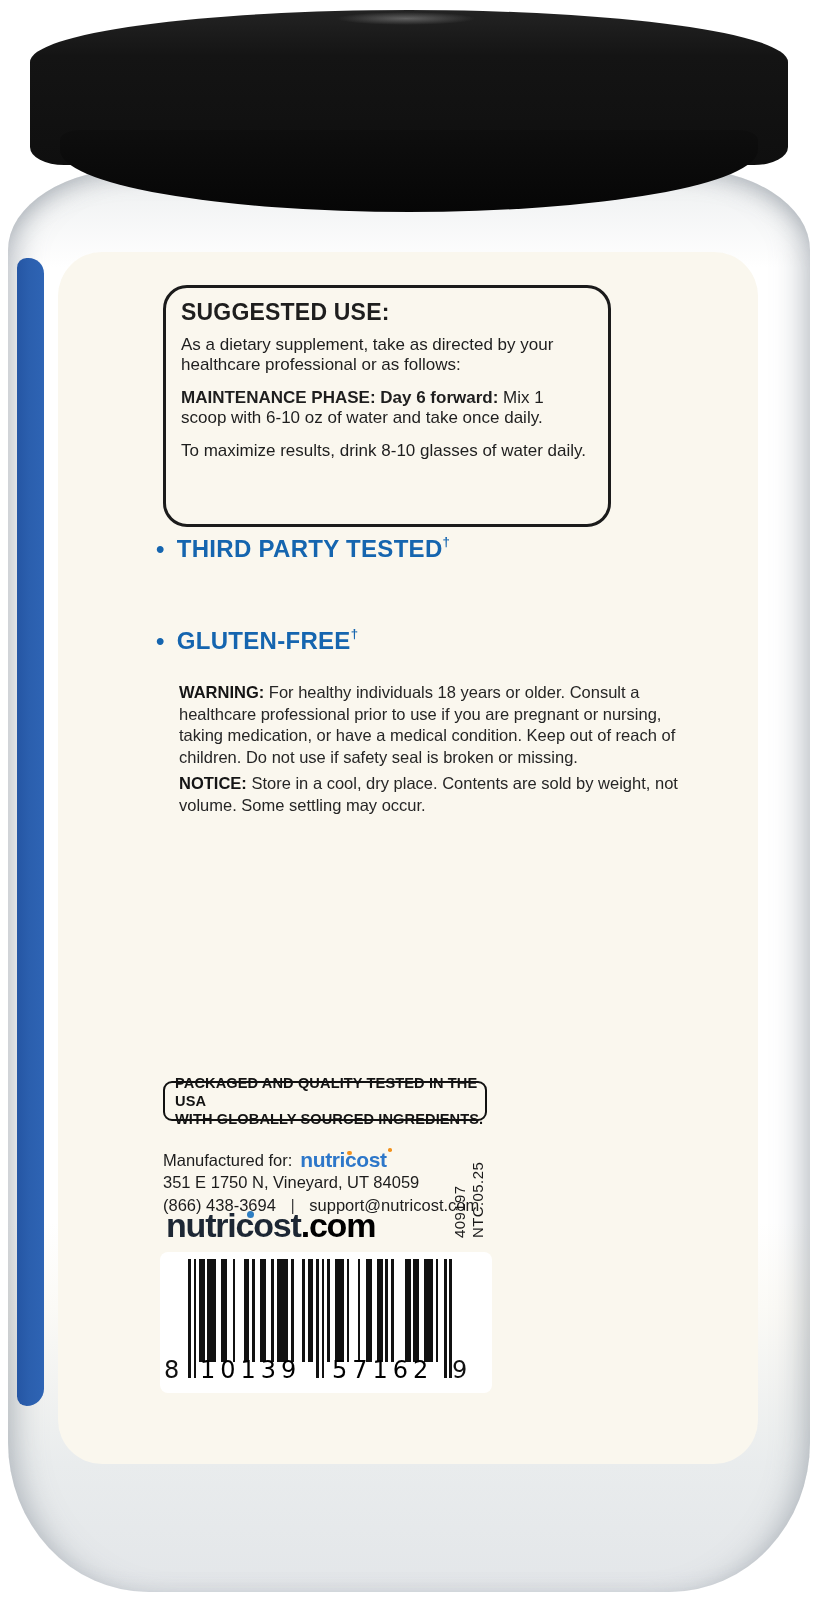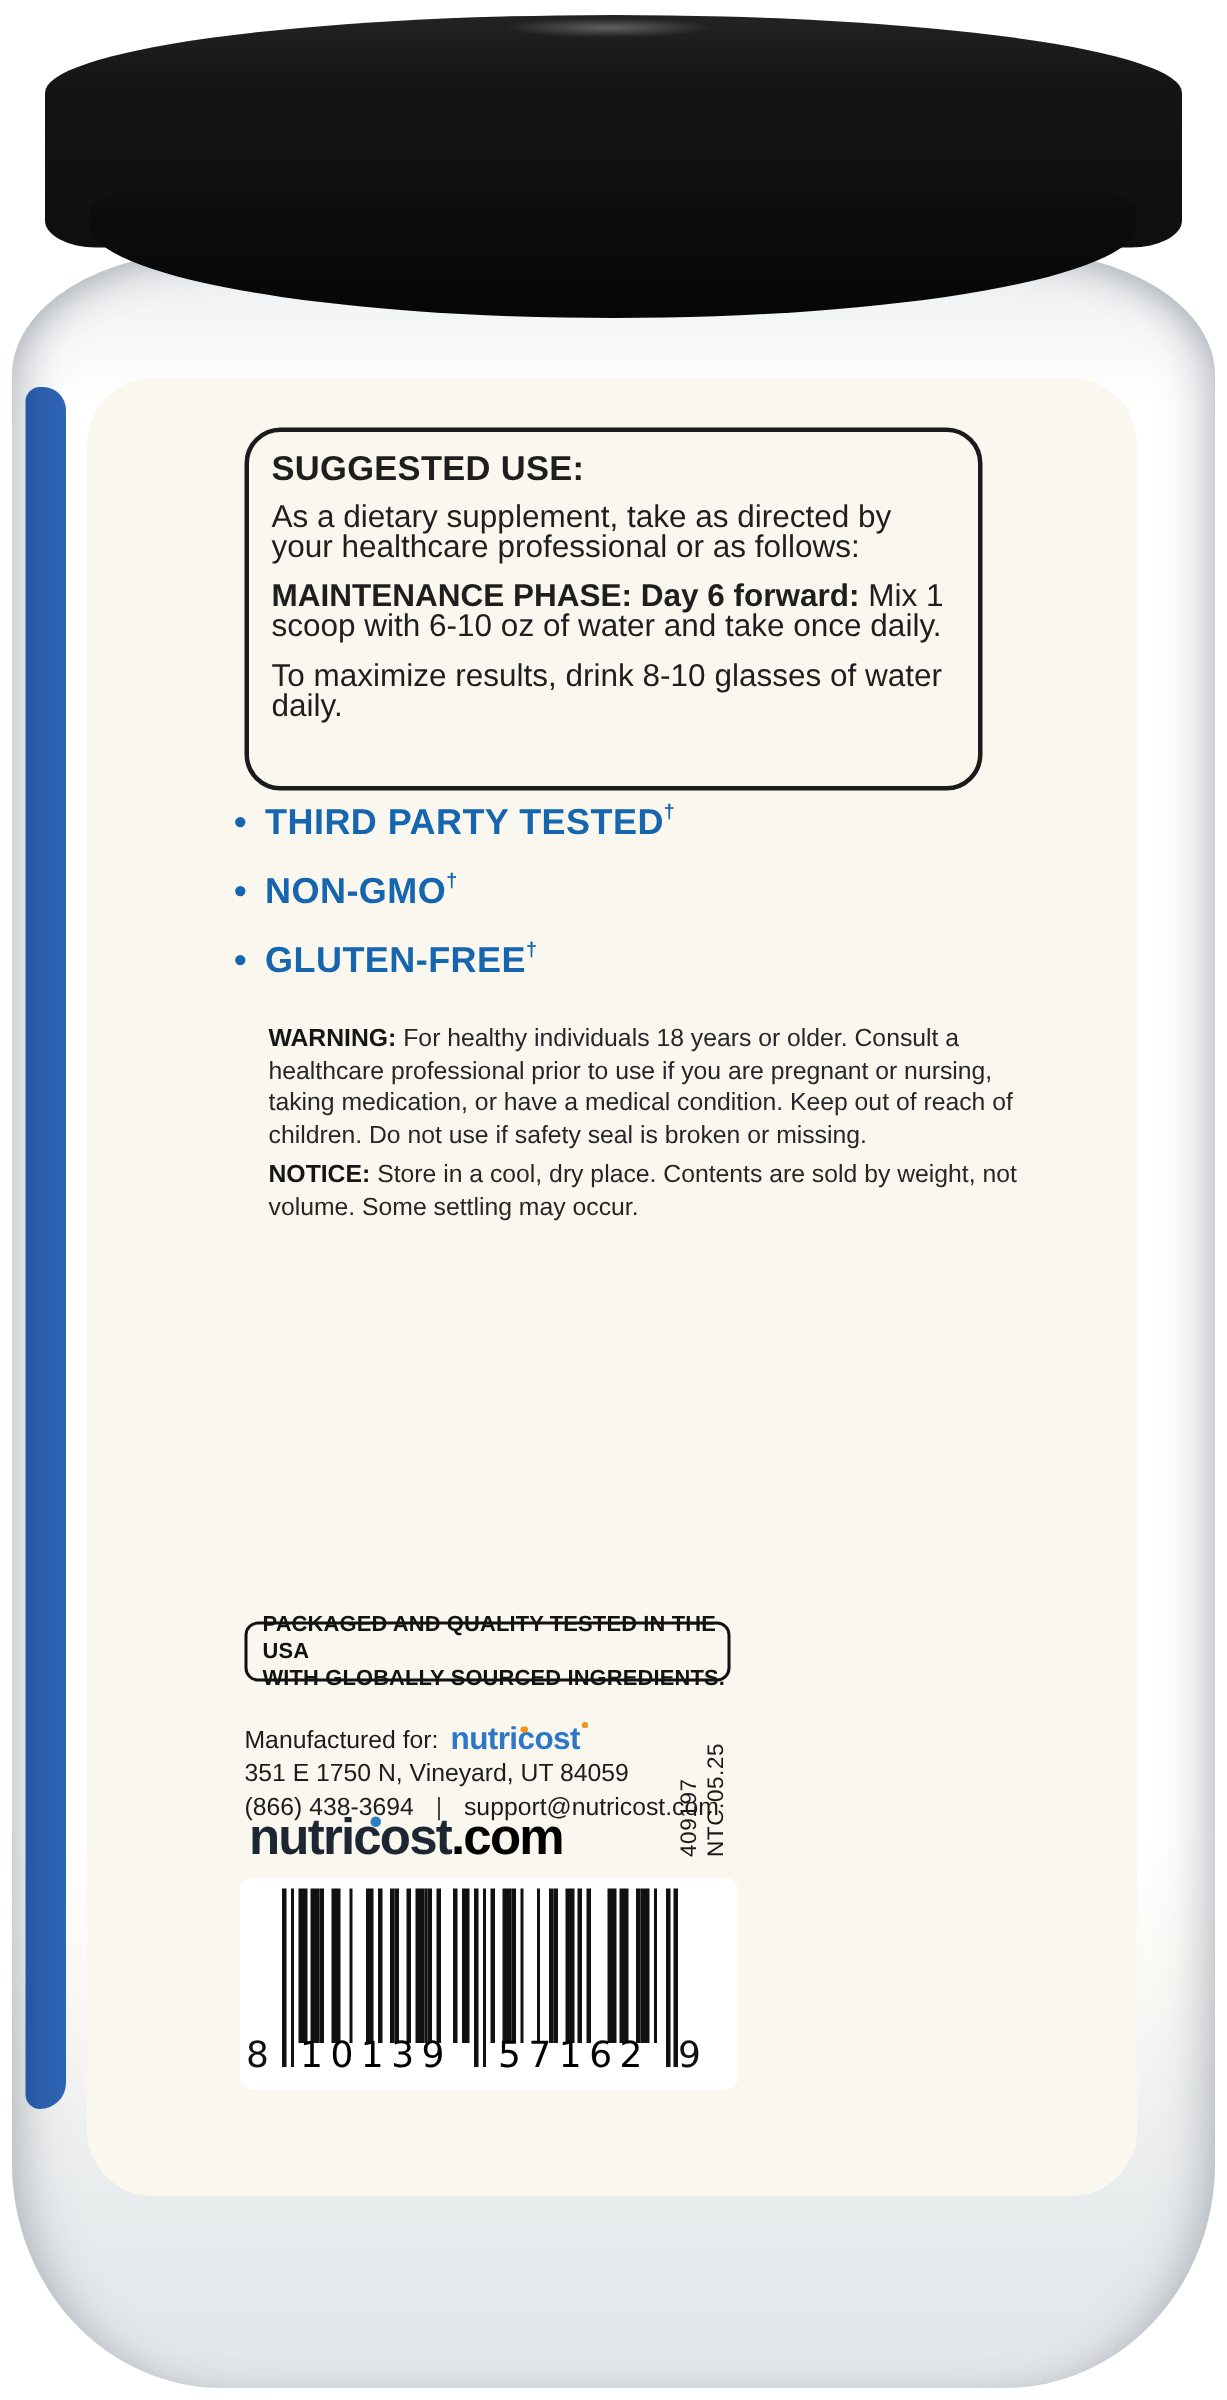--- a/index.html
+++ b/index.html
@@ -35,26 +35,26 @@
     background:#faf7ee; border-radius:44px;
   }
   .blue-stripe {
     position:absolute; left:17px; top:258px; width:27px; height:1148px;
     background:linear-gradient(to right,#2556a4 0%,#2b5fae 45%,#2e64b4 100%);
     border-radius:10px 16px 18px 10px;
   }
 
   
   .sug-box {
-    position:absolute; left:163px; top:285px; width:492px; height:242px;
+    position:absolute; left:163px; top:285px; width:448px; height:242px;
     border:3px solid #1b1b1b; border-radius:24px; background:#faf7ee;
     padding:11px 15px 0 15px; color:#1e1e1e;
   }
   .sug-title { font-size:23px; font-weight:800; letter-spacing:.2px; margin-bottom:9px; }
-  .sug-p { font-size:21px; line-height:19.5px; margin-bottom:14px; }
+  .sug-p { font-size:17px; line-height:19.5px; margin-bottom:14px; }
   .sug-p b { font-weight:800; }
   .sug-footer { }
 
   
   .claim {
     position:absolute; left:156px; width:520px; height:40px;
     color:#1565af; font-size:24px; font-weight:800; letter-spacing:.3px;
     white-space:nowrap;
   }
   .claim .dot { margin-right:12px; }
@@ -139,23 +139,20 @@
   <div class="sug-box">
     <div class="sug-title">SUGGESTED USE:</div>
     <p class="sug-p">As a dietary supplement, take as directed by your healthcare professional or as follows:</p>
     <p class="sug-p"><b>MAINTENANCE PHASE: Day 6 forward:</b><span> Mix 1 scoop with 6-10 oz of water and take once daily.</span></p>
     <p class="sug-p sug-footer">To maximize results, drink 8-10 glasses of water daily.</p>
   </div>
 
   <div class="claim" style="top:535px;">
     <span class="dot">•</span><span>THIRD PARTY TESTED</span><sup>†</sup>
   </div>
-  <div class="claim" style="top:581px;">
-    <span class="dot">•</span><span>NON-GMO</span><sup>†</sup>
-  </div>
   <div class="claim" style="top:627px;">
     <span class="dot">•</span><span>GLUTEN-FREE</span><sup>†</sup>
   </div>
 
   <p class="fine" style="top:682px;"><b>WARNING:</b><span> For healthy individuals 18 years or older. Consult a healthcare professional prior to use if you are pregnant or nursing, taking medication, or have a medical condition. Keep out of reach of children. Do not use if safety seal is broken or missing.</span></p>
   <p class="fine" style="top:773px;"><b>NOTICE:</b><span> Store in a cool, dry place. Contents are sold by weight, not volume. Some settling may occur.</span></p>
 
   <div class="usa-box">
     <div>PACKAGED AND QUALITY TESTED IN THE USA</div>
     <div>WITH GLOBALLY SOURCED INGREDIENTS.</div>

